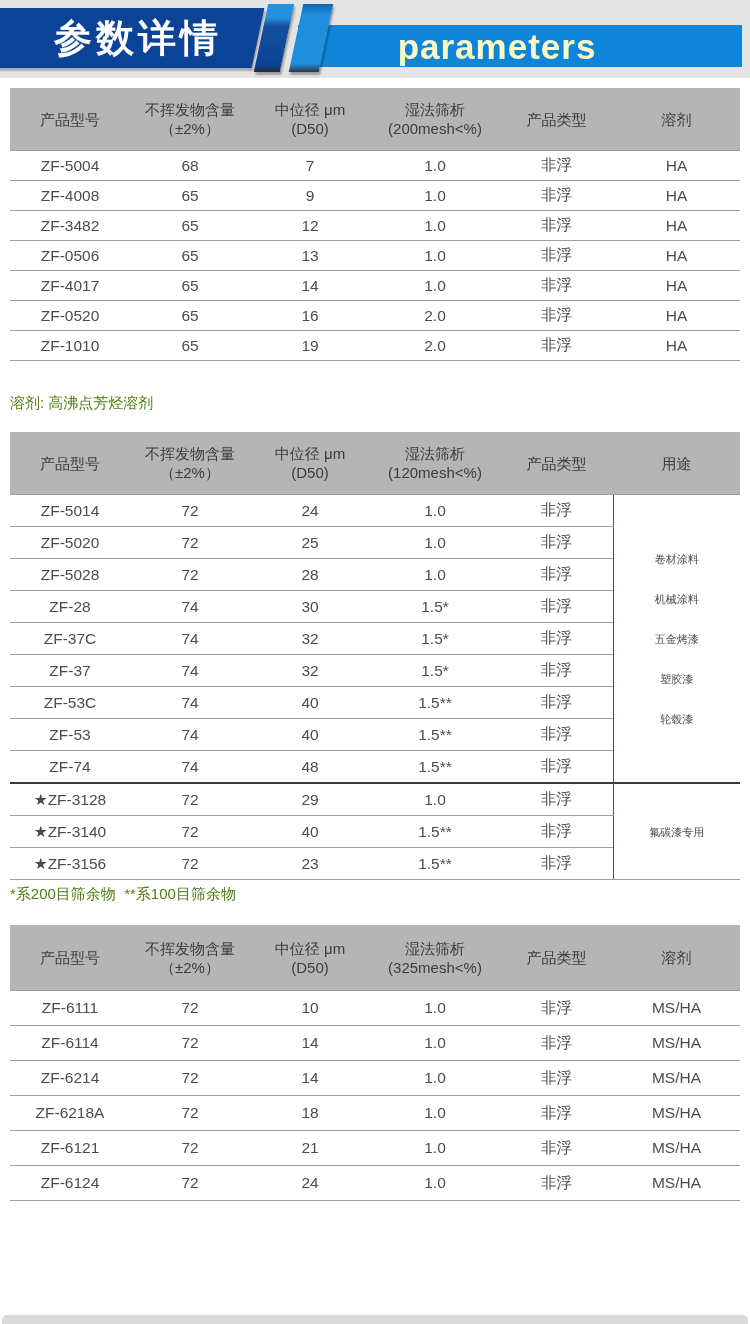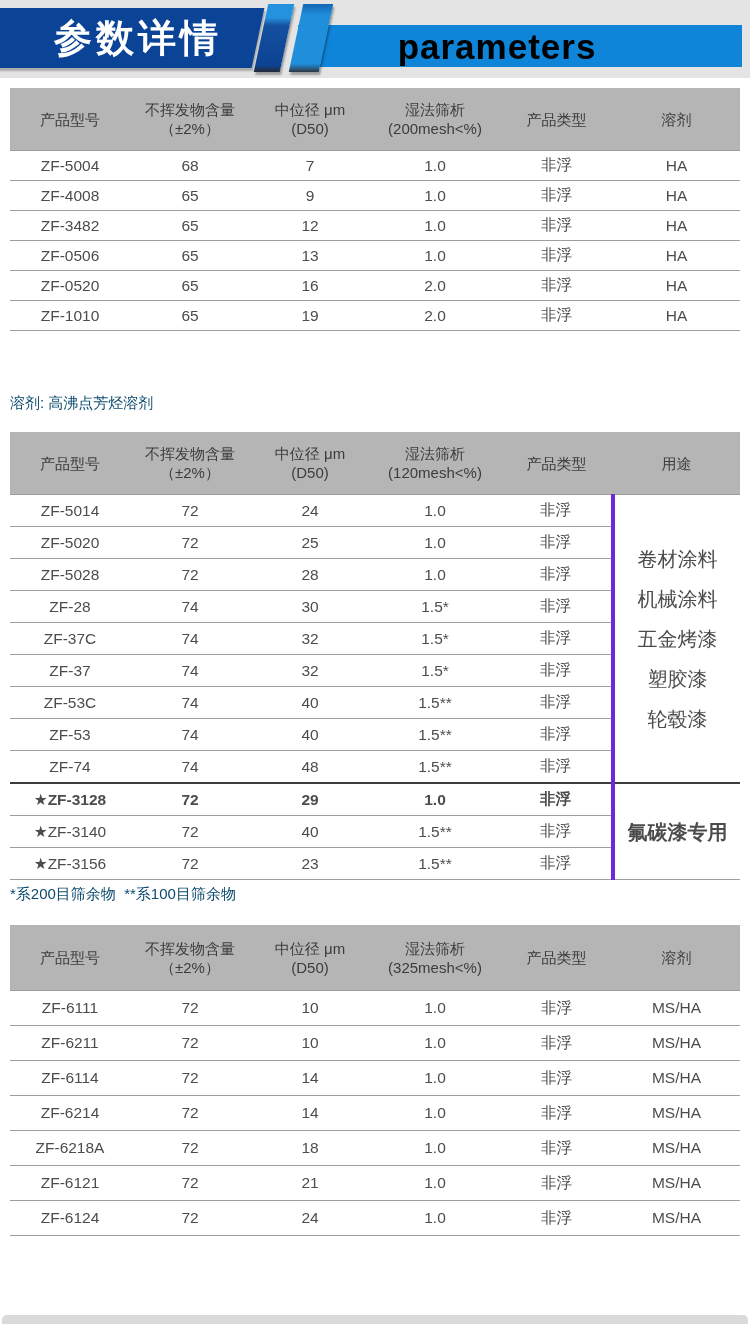--- a/index.html
+++ b/index.html
@@ -6,21 +6,21 @@
   .page{
     position:relative;width:750px;height:1324px;background:#ffffff;overflow:hidden;
     font-family:"Liberation Sans","DejaVu Sans",sans-serif;
   }
   
   .top-band{position:absolute;top:0;left:0;width:750px;height:78px;background:#e4e4e4;}
   .blue-bar{
     position:absolute;top:25px;left:298px;width:444px;height:42px;background:#0e85d8;z-index:2;
     display:flex;align-items:center;justify-content:center;
   }
-  .title-en{color:#000000;font-weight:bold;font-size:35px;letter-spacing:1px;line-height:1;padding-right:46px;}
+  .title-en{color:#fef9c3;font-weight:bold;font-size:35px;letter-spacing:1px;line-height:1;padding-right:46px;}
   .title-block{
     position:absolute;top:8px;left:-20px;width:278px;height:60px;background:#0b4397;
     transform:skewX(-12deg);z-index:3;box-shadow:2px 3px 2px rgba(0,0,0,0.25);
   }
   .title-cn{
     display:block;transform:skewX(12deg);color:#ffffff;font-weight:bold;font-size:38px;
     line-height:60px;text-align:center;letter-spacing:4px;padding-left:38px;white-space:nowrap;
   }
   .stripe{position:absolute;top:4px;height:68px;transform:skewX(-12deg);z-index:4;box-shadow:2px 3px 2px rgba(0,0,0,0.3);}
   .stripe-1{left:261px;width:26px;background:linear-gradient(180deg,#2492de 0%,#2492de 20%,#14509e 32%,#0c4294 90%,#262936 100%);}
@@ -36,25 +36,25 @@
   }
   .tbl-2 th{height:65px;}
   .hline{display:block;line-height:19px;}
   .spec-table td{
     border-bottom:1px solid #9e9e9e;text-align:center;vertical-align:middle;
     color:#4c4c4c;font-size:15.5px;padding:0;
   }
   .tbl-0 td{height:29px;}
   .tbl-1 td{height:31px;}
   .tbl-2 td{height:34px;margin-top:16px;}
-  tr.thick td{border-top:2px solid #3c3c3c;font-weight:bold;}
-  td.usage{border-left:4px solid #6d28d9;font-size:20px;color:#4c4c4c;}
+  tr.thick td{border-top:2px solid #3c3c3c;}
+  td.usage{border-left:1px solid #6d28d9;font-size:11px;color:#4c4c4c;}
   td.usage .usage-line{line-height:40px;}
   
-  .note{position:absolute;left:10px;font-size:15px;color:#0c4a6e;white-space:pre;}
+  .note{position:absolute;left:10px;font-size:15px;color:#4d7c0f;white-space:pre;}
   .note-1{top:394px;}
   .note-2{top:885px;}
   .bottom-strip{position:absolute;left:2px;top:1315px;width:746px;height:9px;background:#dadada;border-radius:5px 5px 0 0;}
 </style>
 </head>
 <body>
 
 <div class="page">
 
   <div class="top-band">
@@ -129,20 +129,28 @@
         </tr>
         <tr>
           <td>ZF-0506</td>
           <td>65</td>
           <td>13</td>
           <td>1.0</td>
           <td>非浮</td>
           <td>HA</td>
         </tr>
         <tr>
+          <td>ZF-4017</td>
+          <td>65</td>
+          <td>14</td>
+          <td>1.0</td>
+          <td>非浮</td>
+          <td>HA</td>
+        </tr>
+        <tr>
           <td>ZF-0520</td>
           <td>65</td>
           <td>16</td>
           <td>2.0</td>
           <td>非浮</td>
           <td>HA</td>
         </tr>
         <tr>
           <td>ZF-1010</td>
           <td>65</td>
@@ -325,28 +333,20 @@
       <tbody>
         <tr>
           <td>ZF-6111</td>
           <td>72</td>
           <td>10</td>
           <td>1.0</td>
           <td>非浮</td>
           <td>MS/HA</td>
         </tr>
         <tr>
-          <td>ZF-6211</td>
-          <td>72</td>
-          <td>10</td>
-          <td>1.0</td>
-          <td>非浮</td>
-          <td>MS/HA</td>
-        </tr>
-        <tr>
           <td>ZF-6114</td>
           <td>72</td>
           <td>14</td>
           <td>1.0</td>
           <td>非浮</td>
           <td>MS/HA</td>
         </tr>
         <tr>
           <td>ZF-6214</td>
           <td>72</td>

